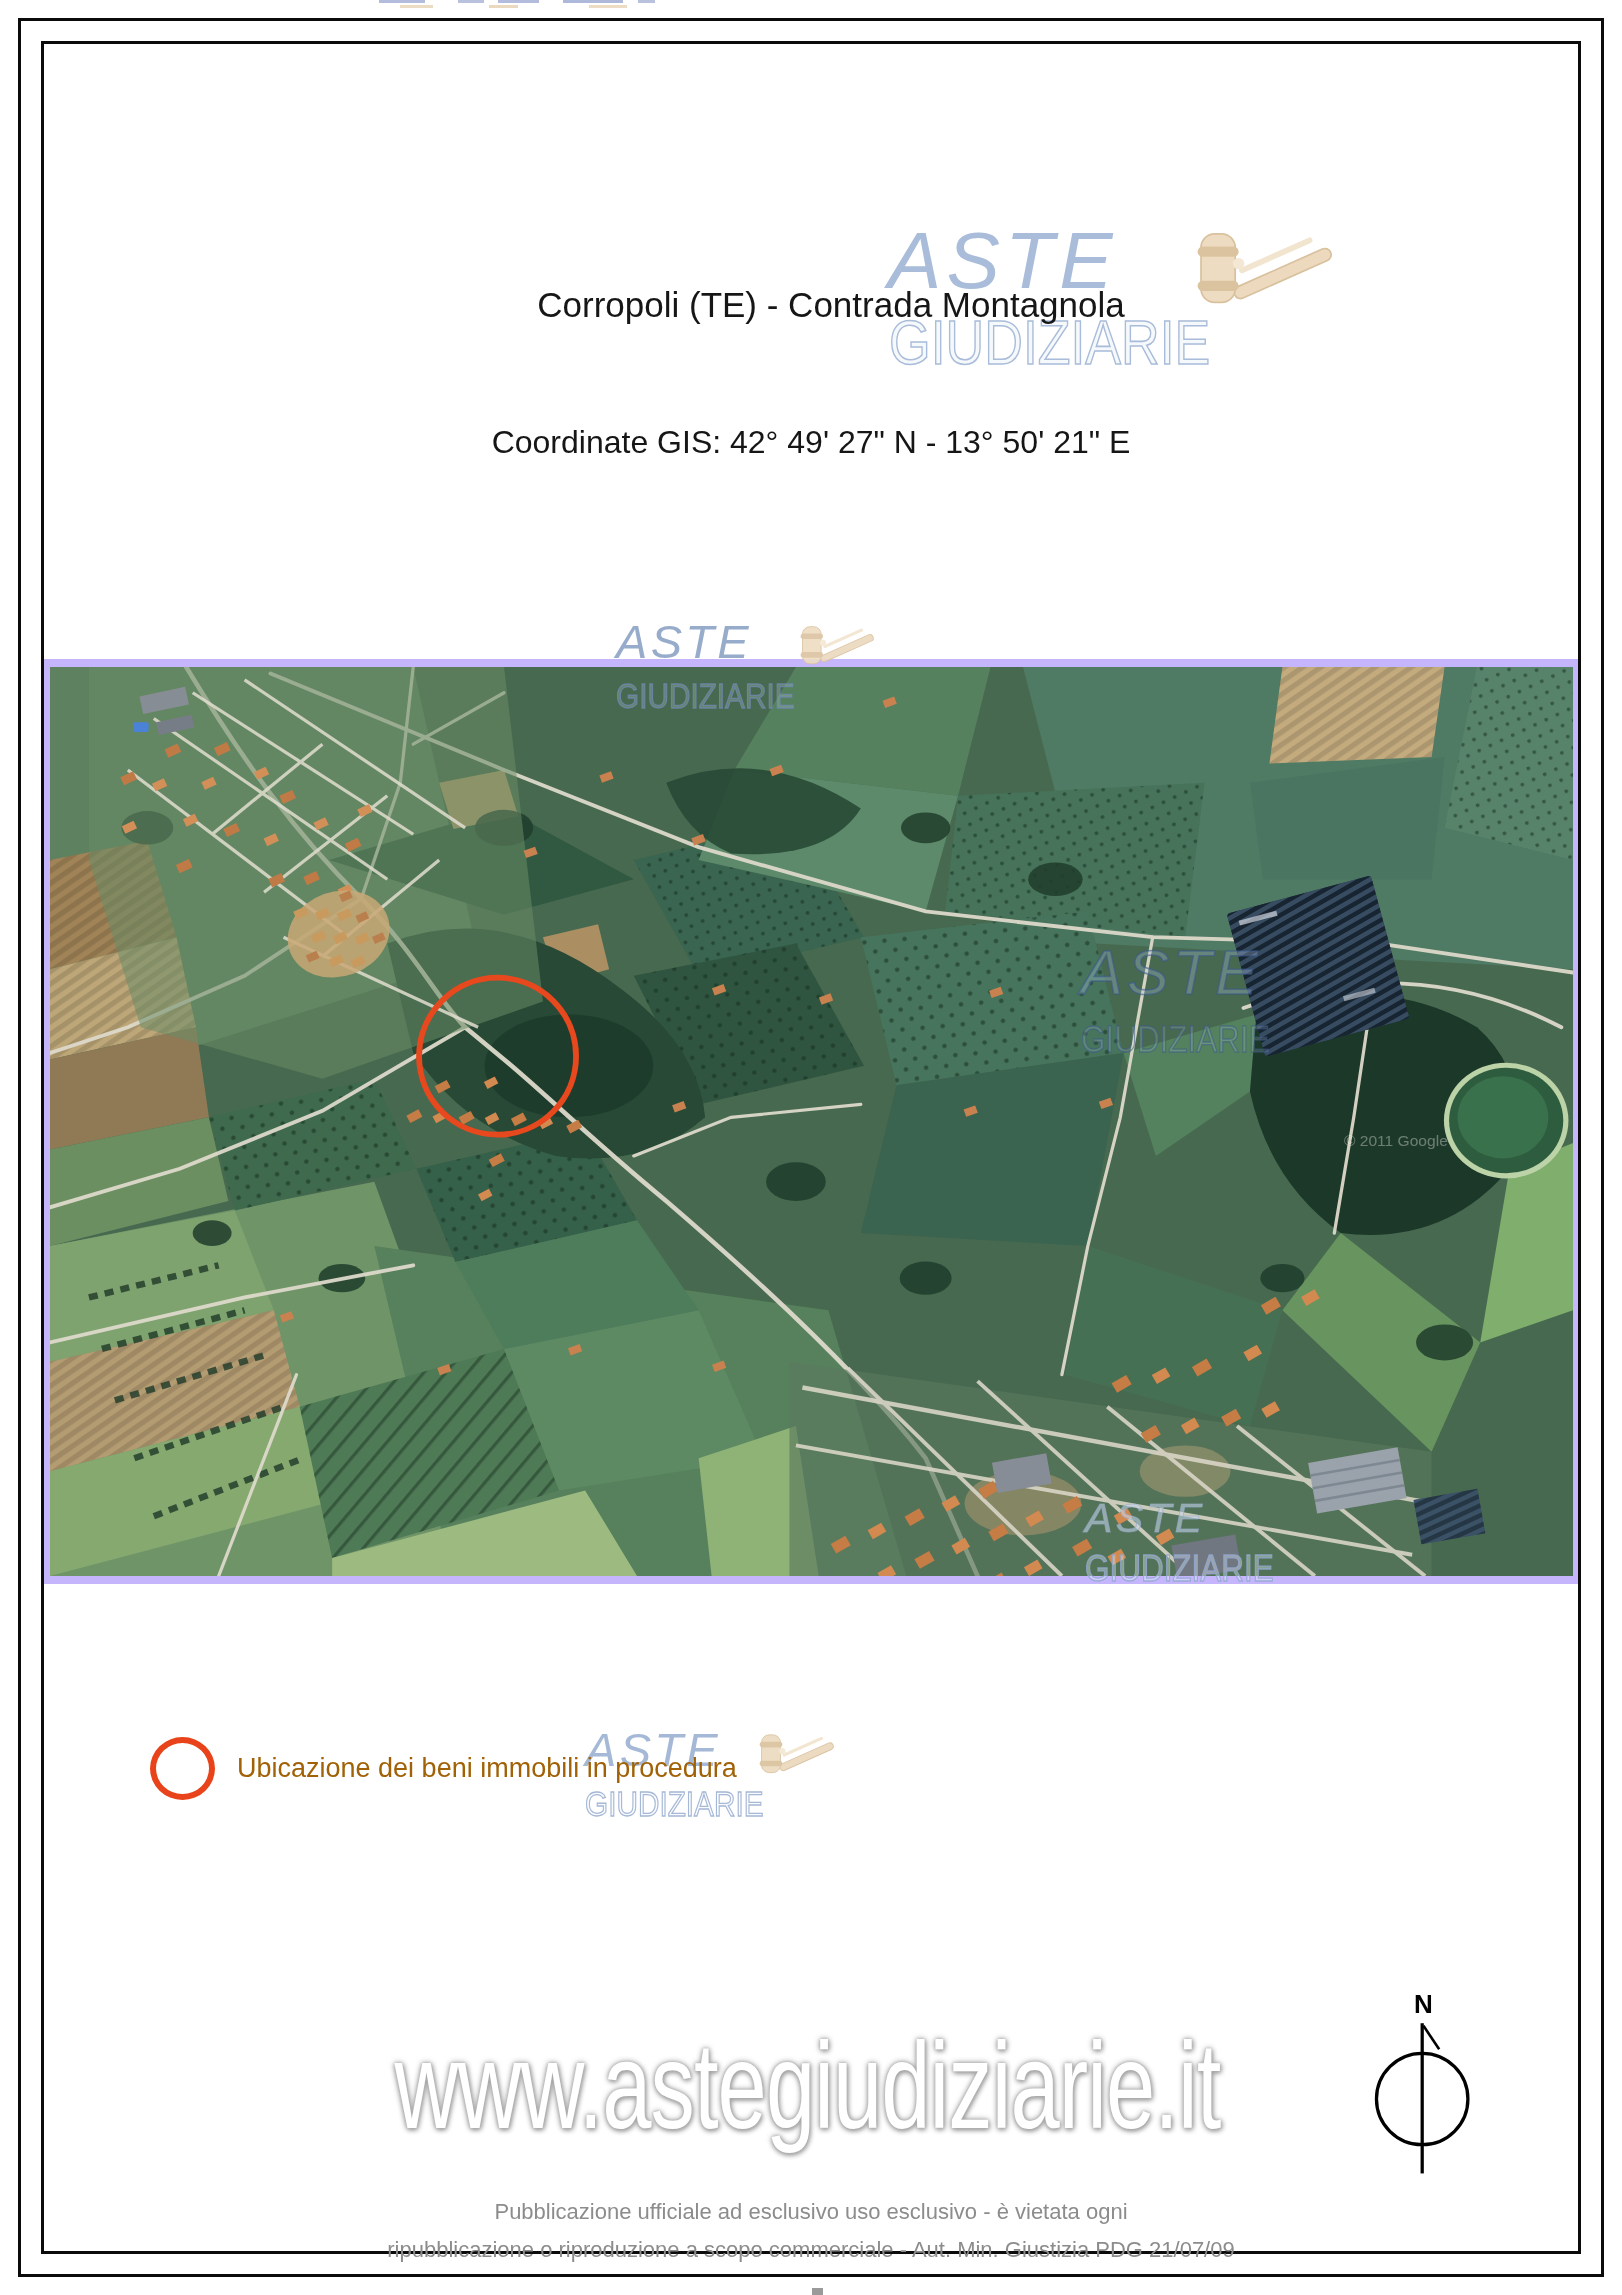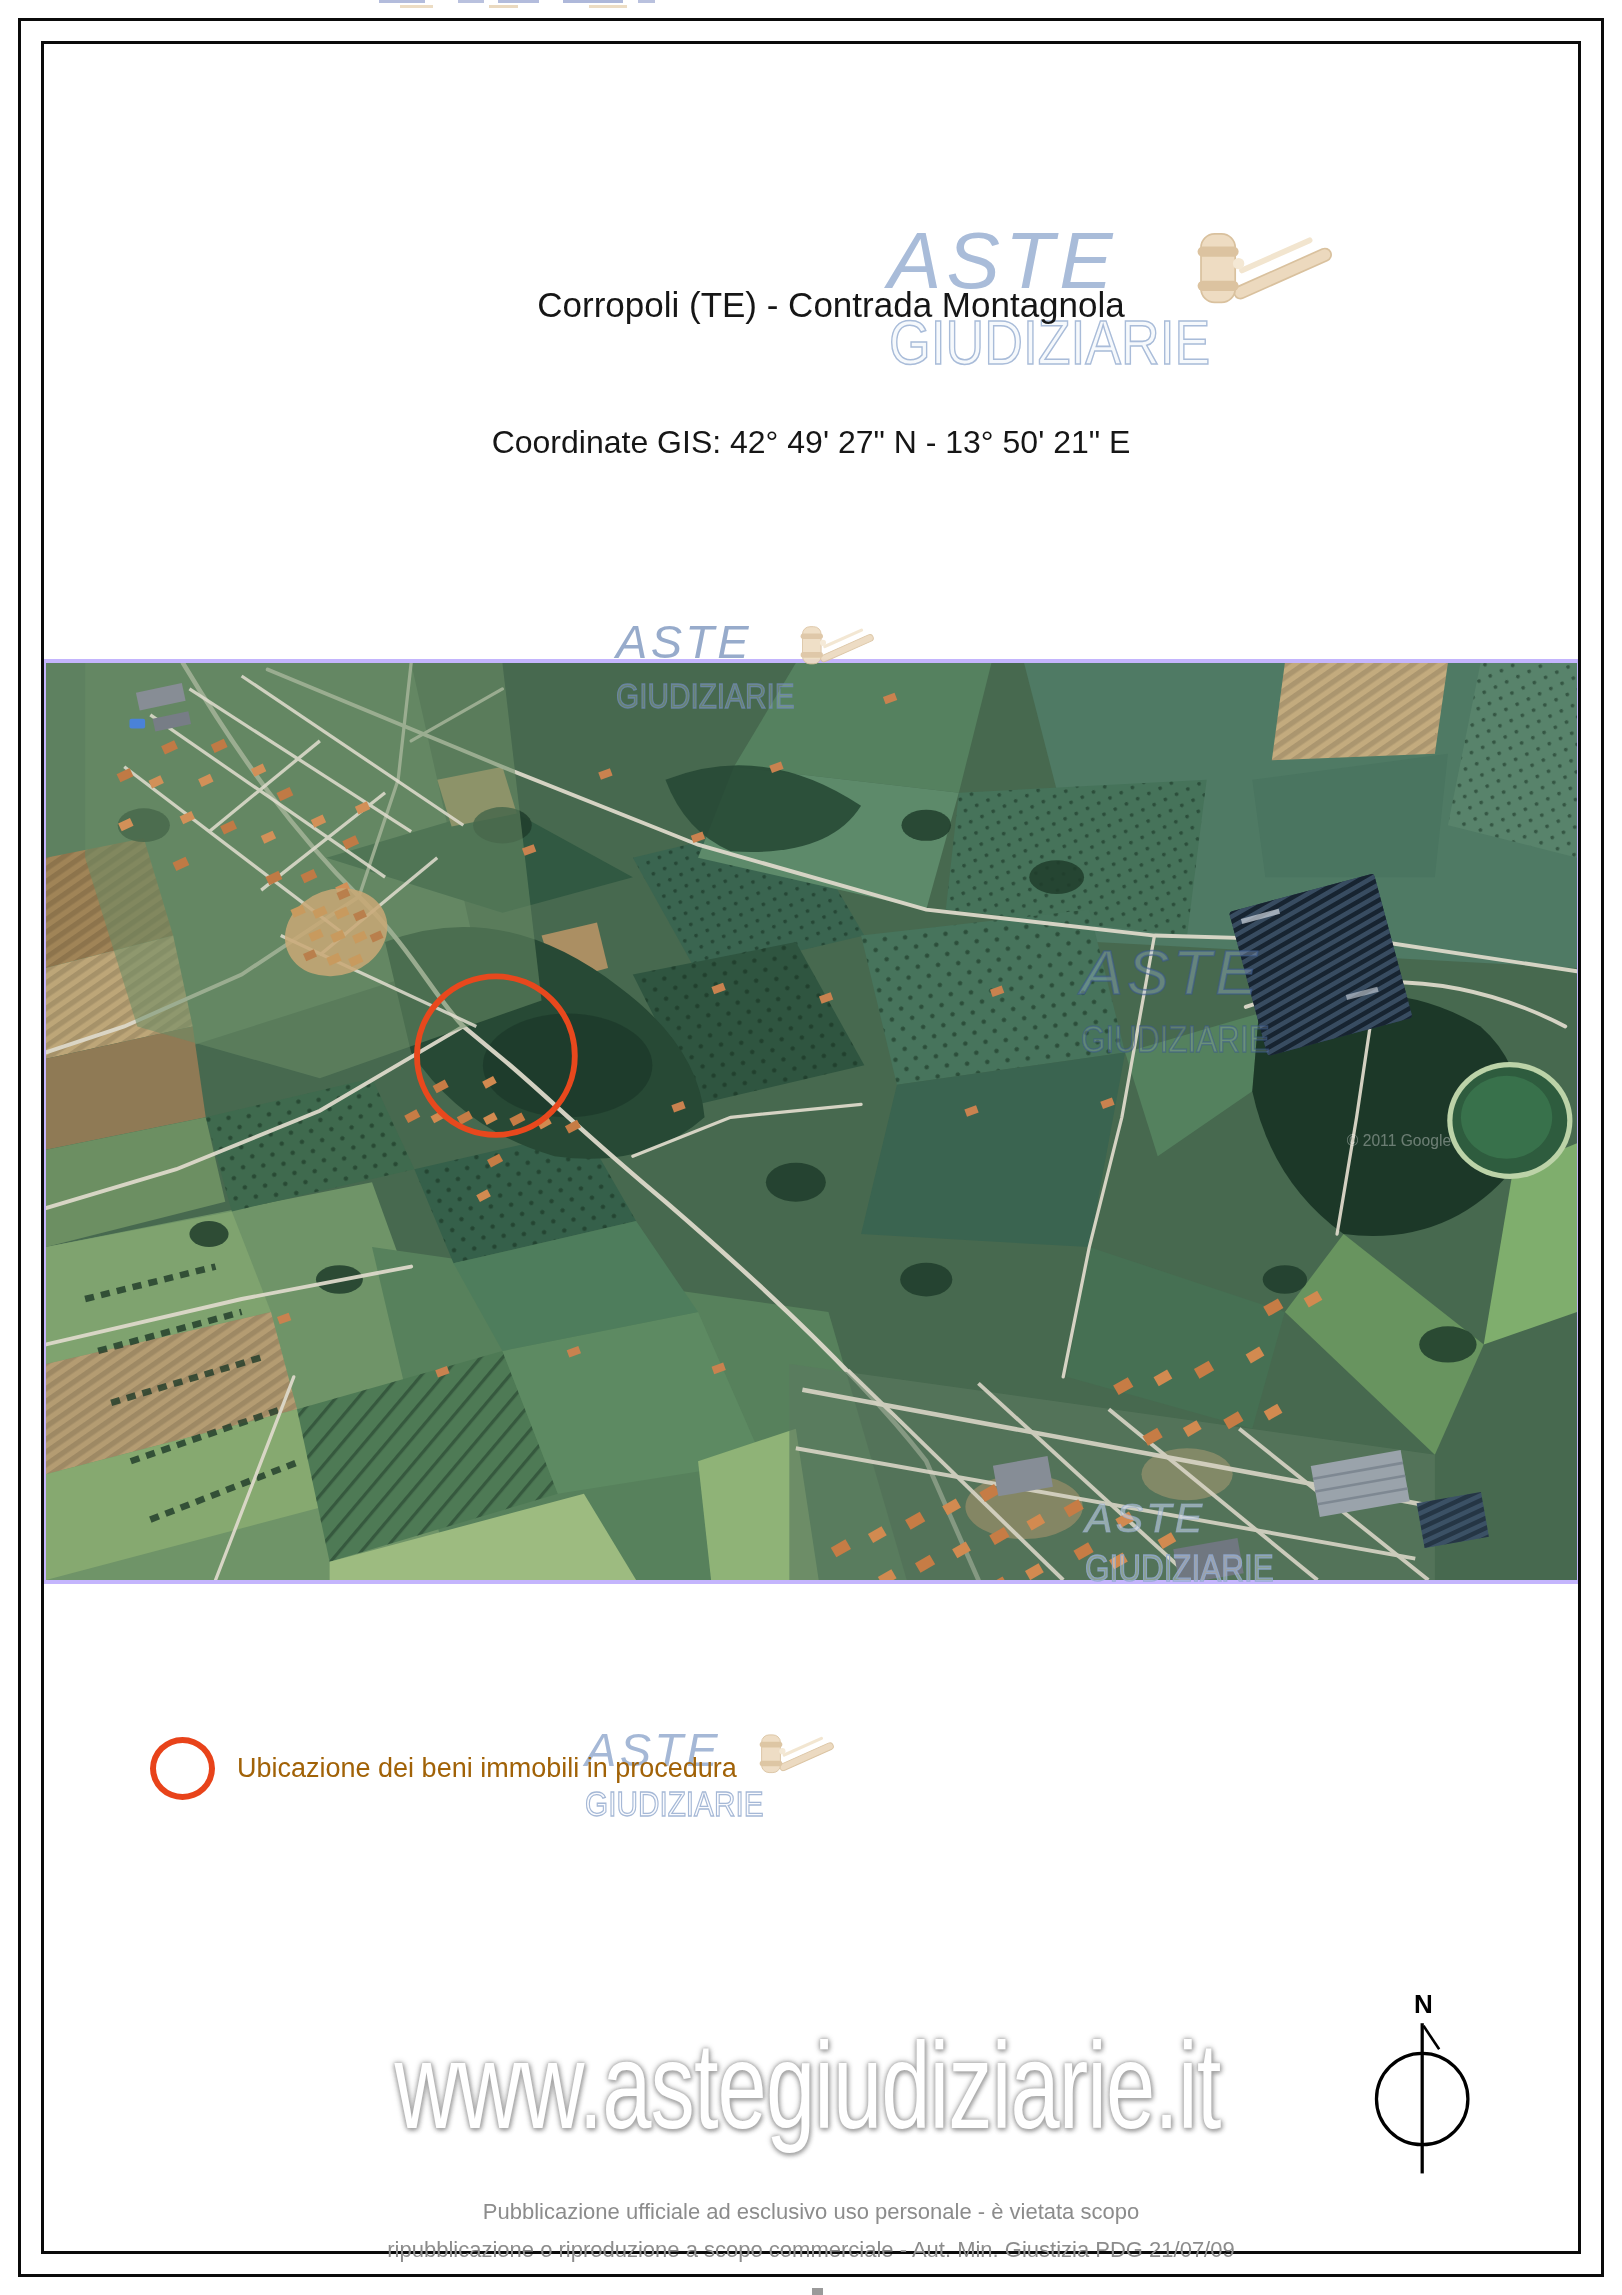--- a/index.html
+++ b/index.html
@@ -27,21 +27,21 @@
   .wm-2 .aste{color:rgba(133,156,194,.85);}
   .wm-2 .giud{color:rgba(235,240,250,.2);-webkit-text-stroke:1.3px rgba(110,136,178,.8);}
   .wm-3 .aste{color:#a5b8d6;}
   .wm-3 .giud{color:rgba(235,240,250,.25);-webkit-text-stroke:1.3px #a5b8d6;}
   .wm-4 .aste{font-size:63px;letter-spacing:3.9px;color:rgba(176,198,232,.30);-webkit-text-stroke:1.6px rgba(58,89,138,.6);}
   .wm-4 .giud{position:absolute;top:80px;font-size:37px;color:rgba(210,222,242,.18);-webkit-text-stroke:1.3px rgba(58,89,138,.55);}
   .wm-5 .aste{font-size:41px;letter-spacing:3.3px;color:rgba(205,218,240,.55);-webkit-text-stroke:1px rgba(150,172,208,.6);}
   .wm-5 .giud{position:absolute;top:52px;font-size:37px;color:rgba(240,245,252,.35);-webkit-text-stroke:1.3px rgba(145,168,206,.85);}
 
   
-  .map{left:42px;top:659px;width:1539px;height:925px;border:4px solid #c4b5fd;box-sizing:border-box;z-index:1;background:#47694f;}
+  .map{left:42px;top:659px;width:1539px;height:925px;border:8px solid #c4b5fd;box-sizing:border-box;z-index:1;background:#47694f;}
   .map svg{display:block;width:100%;height:100%;}
 
   
   .legend-circle{left:150px;top:1737px;width:65px;height:63px;border:6.5px solid #e8431a;border-radius:50%;box-sizing:border-box;z-index:2;}
   .legend-label{left:237px;top:1753px;font-size:27px;color:#a16207;z-index:4;}
 
   
   .compass-n{left:1391px;top:1989px;width:65px;text-align:center;font-size:26px;font-weight:700;color:#000;z-index:4;}
   .compass{left:1371px;top:2018px;z-index:4;}
 
@@ -421,19 +421,19 @@
 
   <div class="abs compass-n">N</div>
   <svg class="abs compass" width="105" height="160" viewBox="0 0 160 245">
     <circle cx="78" cy="124" r="70" fill="none" stroke="#000" stroke-width="5"></circle>
     <line x1="78" y1="8" x2="78" y2="238" stroke="#000" stroke-width="5"></line>
     <line x1="80" y1="12" x2="104" y2="48" stroke="#000" stroke-width="4"></line>
   </svg>
 
   <div class="abs url-wm">www.astegiudiziarie.it</div>
 
-  <div class="abs footer1">Pubblicazione ufficiale ad esclusivo uso personale - è vietata scopo</div>
+  <div class="abs footer1">Pubblicazione ufficiale ad esclusivo uso esclusivo - è vietata ogni</div>
   <div class="abs footer2">ripubblicazione o riproduzione a scopo commerciale - Aut. Min. Giustizia PDG 21/07/09</div>
 
   <div class="abs frag" style="left:812px;top:2288px;width:10.5px;height:7.9px;background:#9a9a9a;z-index:4;"></div>
 
 </div>
 
 
 </body></html>

